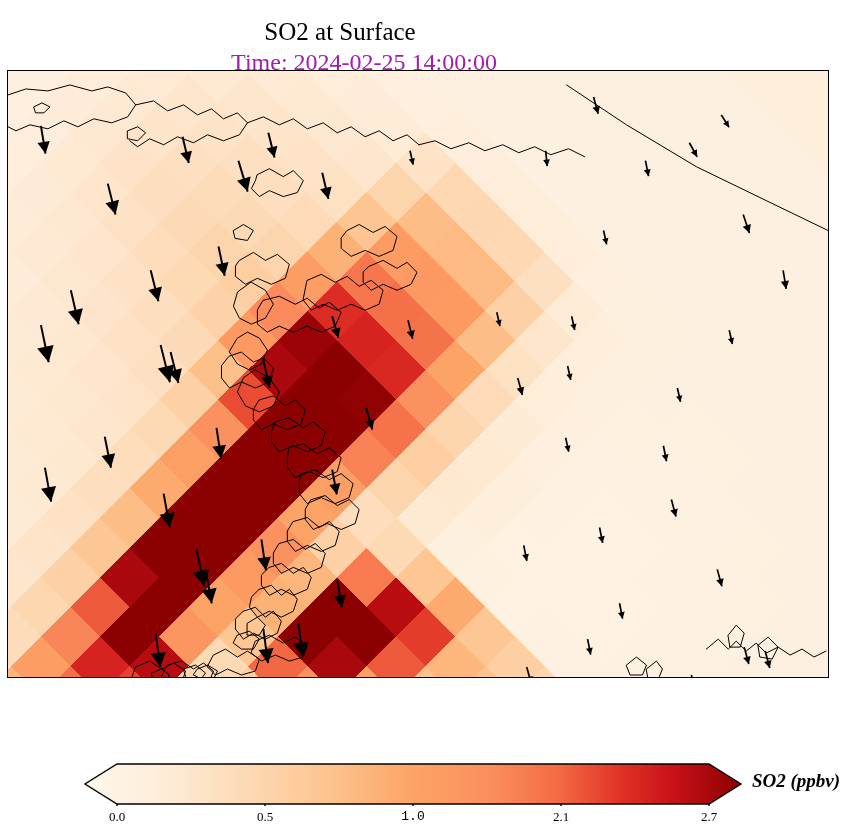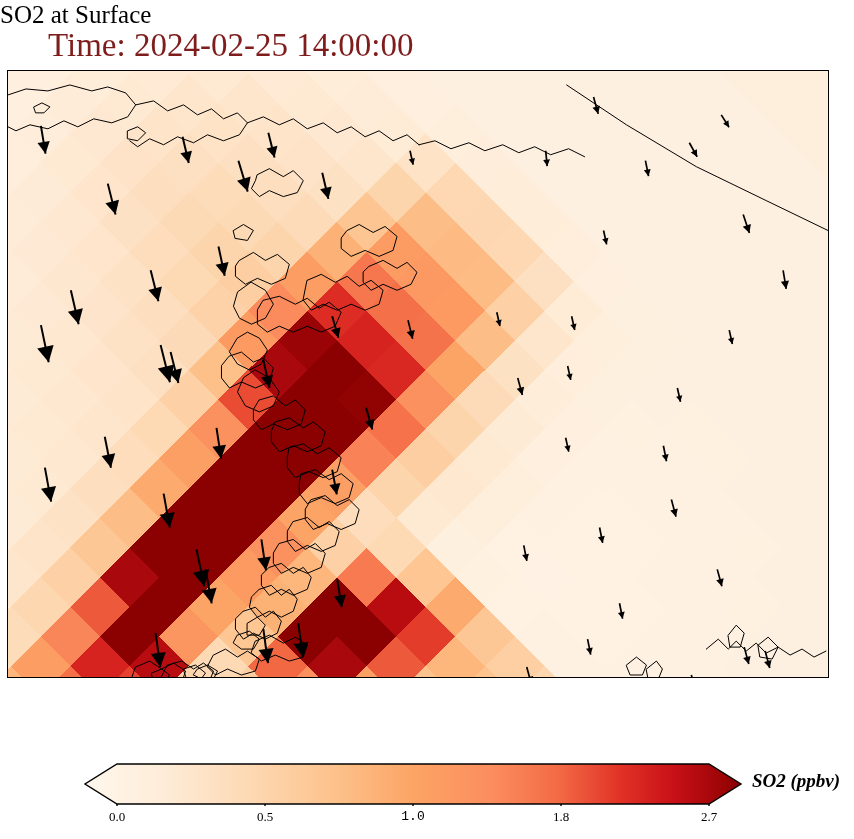--- a/index.html
+++ b/index.html
@@ -1,22 +1,22 @@
 <!DOCTYPE html>
 <html><head>
 <meta charset="utf-8">
 <style>
   html,body{margin:0;padding:0;background:#ffffff;}
   body{width:854px;height:839px;position:relative;overflow:hidden;
        font-family:"Liberation Serif","DejaVu Serif",serif;}
 
   
-  #title-block{position:absolute;left:0;top:0;width:680px;}
+  #title-block{position:absolute;left:0;top:17px;width:680px;text-align:center;}
   #title-line-1{font-size:25px;line-height:30px;color:#000;}
-  #title-line-2{font-size:33px;line-height:31px;color:#7f1d1d;margin-left:48px;}
+  #title-line-2{font-size:24px;line-height:31px;color:#a21caf;margin-left:48px;}
 
   
   #map-axes{position:absolute;left:7px;top:70px;width:822px;height:608px;
             border:1.4px solid #000;overflow:hidden;background:#fff;box-sizing:border-box;}
   #map-canvas{position:absolute;left:0;top:0;width:100%;height:100%;}
 
   
   #colorbar-axes{position:absolute;left:83px;top:762px;width:660px;height:44px;}
   #colorbar-svg{position:absolute;left:0;top:0;}
   #colorbar-ticklabels{position:absolute;left:0;top:44px;width:660px;height:26px;}
@@ -686,17 +686,17 @@
         <line x1="182" y1="42" x2="182" y2="49"></line>
         <line x1="330" y1="42" x2="330" y2="49"></line>
         <line x1="478" y1="42" x2="478" y2="49"></line>
         <line x1="626" y1="42" x2="626" y2="49"></line>
       </g>
   </svg>
   <div id="colorbar-ticklabels">
       <div class="cb-tick-label" style="left: 34px;">0.0</div>
       <div class="cb-tick-label" style="left: 182px;">0.5</div>
       <div class="cb-tick-label" style="left: 330px; font-family: Liberation Mono, monospace;">1.0</div>
-      <div class="cb-tick-label" style="left: 478px;">1.8</div>
+      <div class="cb-tick-label" style="left: 478px;">2.1</div>
       <div class="cb-tick-label" style="left: 626px;">2.7</div>
     </div>
 </div>
 <div id="colorbar-label">SO2 (ppbv)</div>
 
 </body></html>

